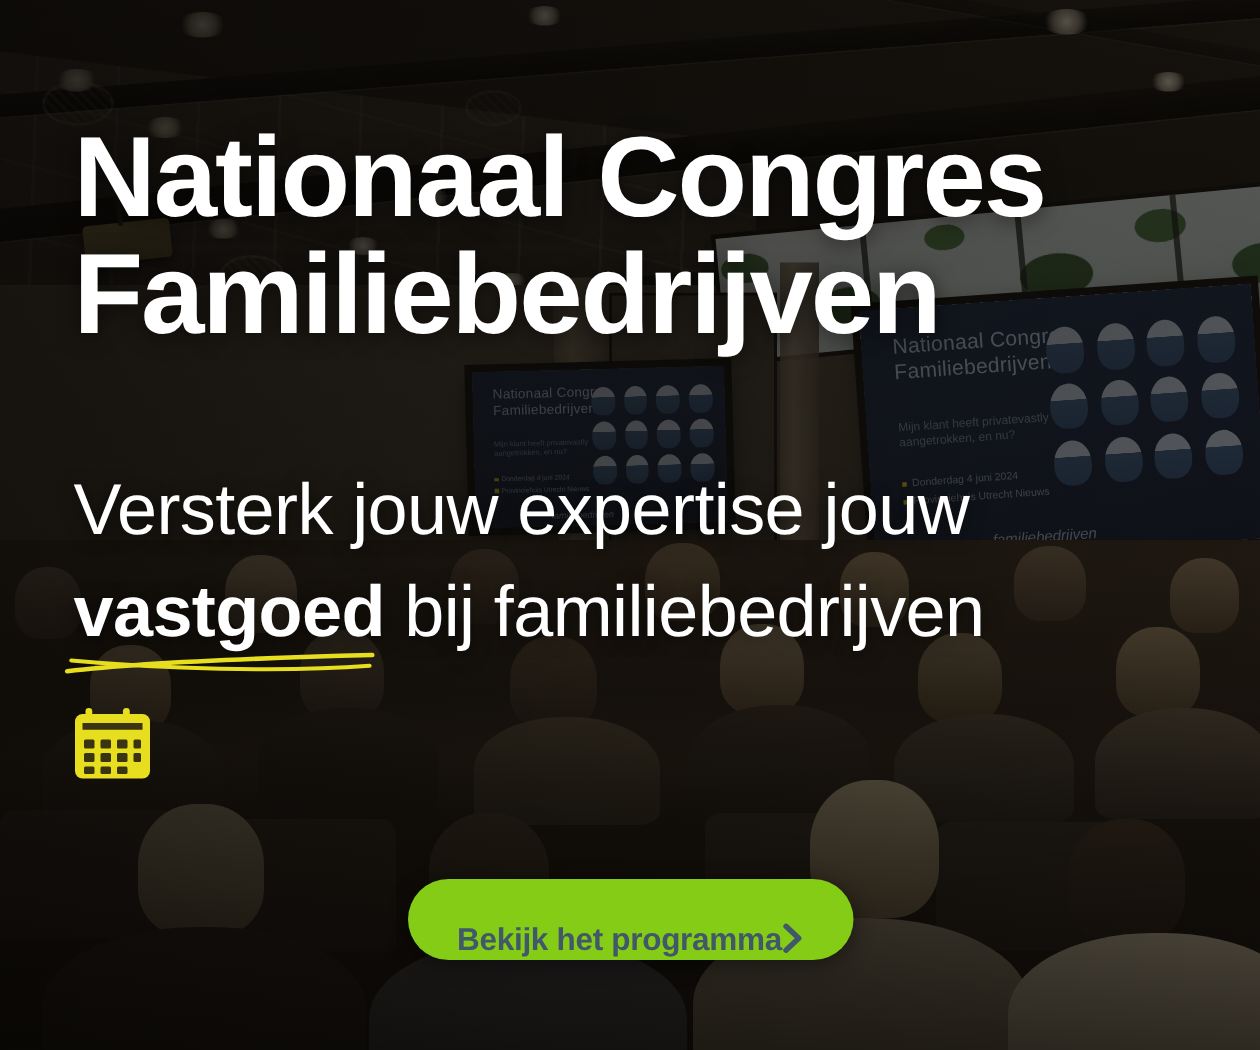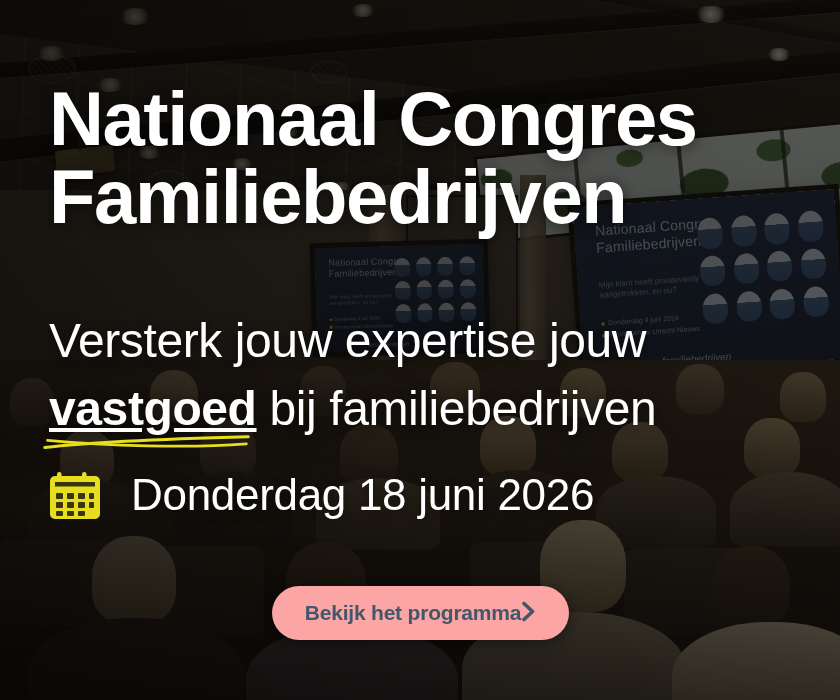--- a/index.html
+++ b/index.html
@@ -277,21 +277,20 @@
     line-height: 1.42;
     letter-spacing: -.4px;
     text-shadow: 0 2px 12px rgba(0,0,0,.5);
   }
   .subhead .line2 { display: block; white-space: nowrap; }
 
   .highlight {
     position: relative;
     font-weight: 700;
     display: inline-block;
-    text-decoration: underline;
   }
   .highlight .stroke {
     position: absolute;
     left: -6px; right: -12px; bottom: -9px;
     height: 18px;
     pointer-events: none;
     overflow: visible;
   }
 
   .date-row {
@@ -313,23 +312,23 @@
     letter-spacing: -.3px;
     text-shadow: 0 2px 12px rgba(0,0,0,.5);
     white-space: nowrap;
   }
 
   .cta {
     position: absolute;
     left: 272px; top: 586px;
     width: 297px; height: 54px;
     display: flex;
-    align-items: center;
+    align-items: flex-end;
     justify-content: center;
-    background: #fca5a5;
+    background: #84cc16;
     border: none;
     border-radius: 27px;
     box-shadow: 0 3px 14px rgba(0,0,0,.45);
     cursor: pointer;
     font-family: "Liberation Sans", sans-serif;
   }
   .cta-label {
     color: #41576a;
     font-size: 21px;
     font-weight: 700;
@@ -527,21 +526,20 @@
             <rect x="7" y="32" width="7" height="6" rx="1"></rect>
             <rect x="18" y="32" width="7" height="6" rx="1"></rect>
             <rect x="29" y="32" width="7" height="6" rx="1"></rect>
             <rect x="40" y="32" width="5" height="6" rx="1"></rect>
             <rect x="7" y="41" width="7" height="5" rx="1"></rect>
             <rect x="18" y="41" width="7" height="5" rx="1"></rect>
             <rect x="29" y="41" width="7" height="5" rx="1"></rect>
           </g>
         </svg>
       </span>
-      <span class="date-text">Donderdag 18 juni 2026</span>
     </div>
 
     <button class="cta" type="button">
       <span class="cta-label">Bekijk het programma</span>
       <span class="cta-chevron">
         <svg width="15" height="21" viewBox="0 0 15 21" aria-hidden="true">
           <path d="M3 2.5 L11.5 10.5 L3 18.5" stroke="#41576a" stroke-width="3.6" fill="none" stroke-linecap="round" stroke-linejoin="round"></path>
         </svg>
       </span>
     </button>

